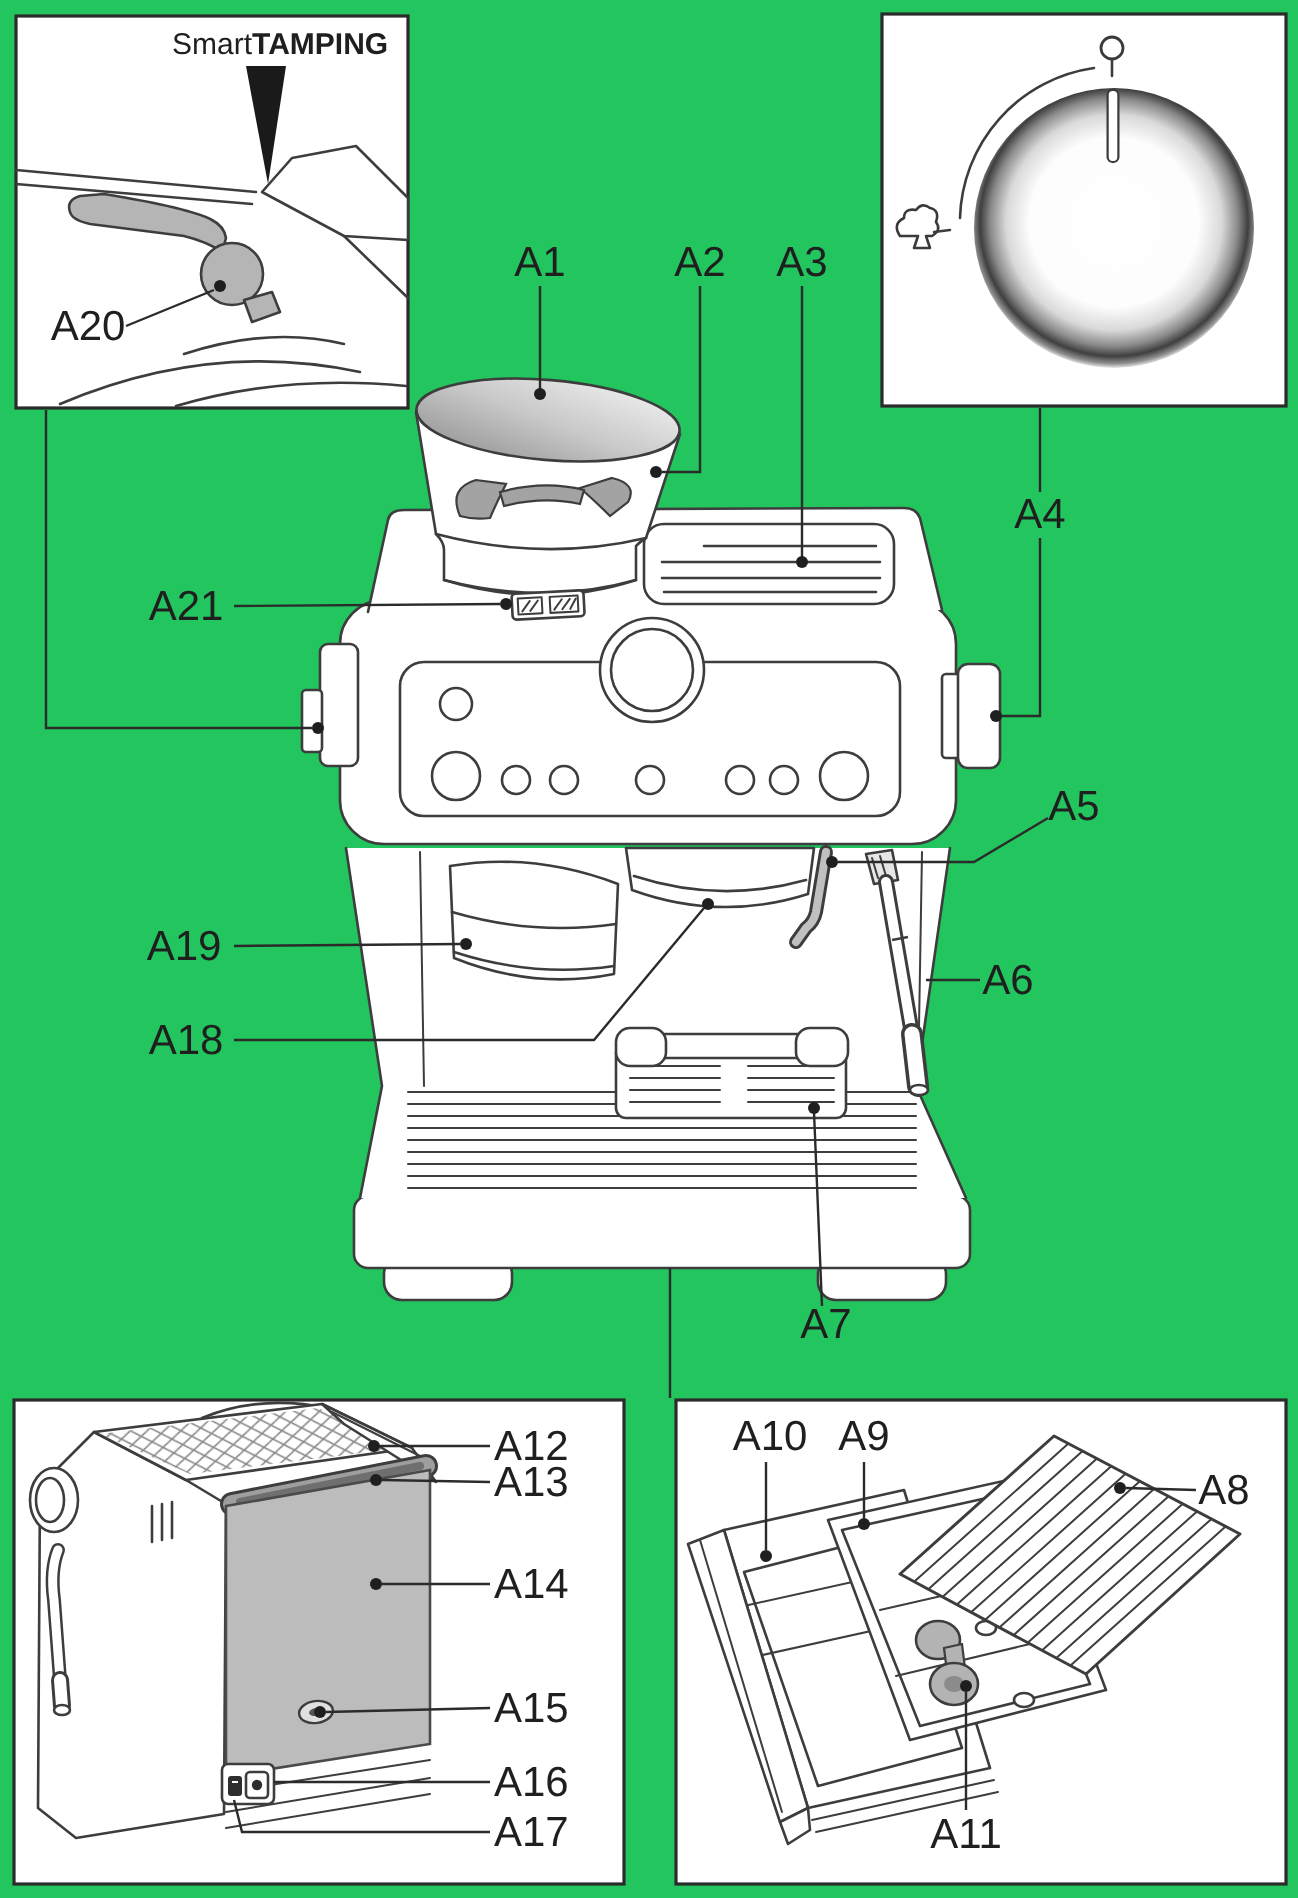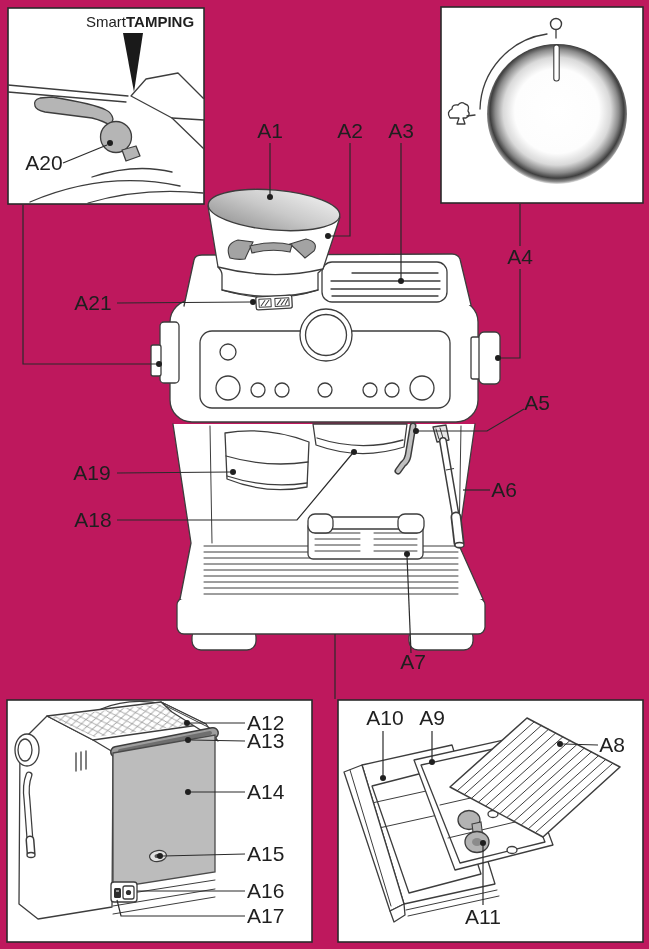--- a/index.html
+++ b/index.html
@@ -1,16 +1,16 @@
 <!DOCTYPE html>
 <html><head>
 <meta charset="utf-8">
 <style>
   html,body{margin:0;padding:0;background:#ffffff;}
-  .stage{position:relative;width:649px;height:949px;background:#be185d;overflow:hidden;}
+  .stage{position:relative;width:649px;height:949px;background:#22c55e;overflow:hidden;}
   svg{display:block;}
   .box{fill:#fff;stroke:#2b2b2b;stroke-width:1.6;}
   .ln{fill:none;stroke:#3d3d3d;stroke-width:1.3;stroke-linecap:round;stroke-linejoin:round;}
   .fw{fill:#ffffff;stroke:#3d3d3d;stroke-width:1.3;stroke-linejoin:round;}
   .fg{fill:#b5b5b5;stroke:#3d3d3d;stroke-width:1.3;stroke-linejoin:round;}
   .ld{fill:none;stroke:#2b2b2b;stroke-width:1.2;}
   .dot{fill:#1f1f1f;stroke:none;}
   .lbl{font-family:"Liberation Sans",sans-serif;font-size:21px;fill:#1f1f1f;}
   .lbl-s{font-family:"Liberation Sans",sans-serif;font-size:15px;fill:#1f1f1f;}
   .bold{font-weight:bold;}

